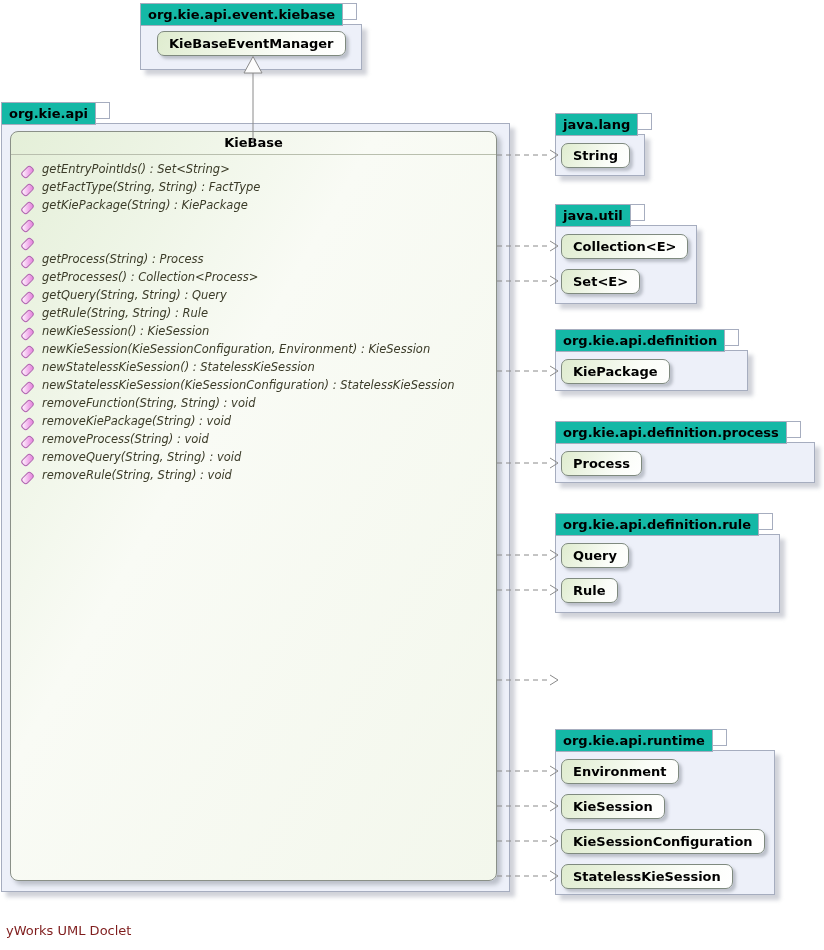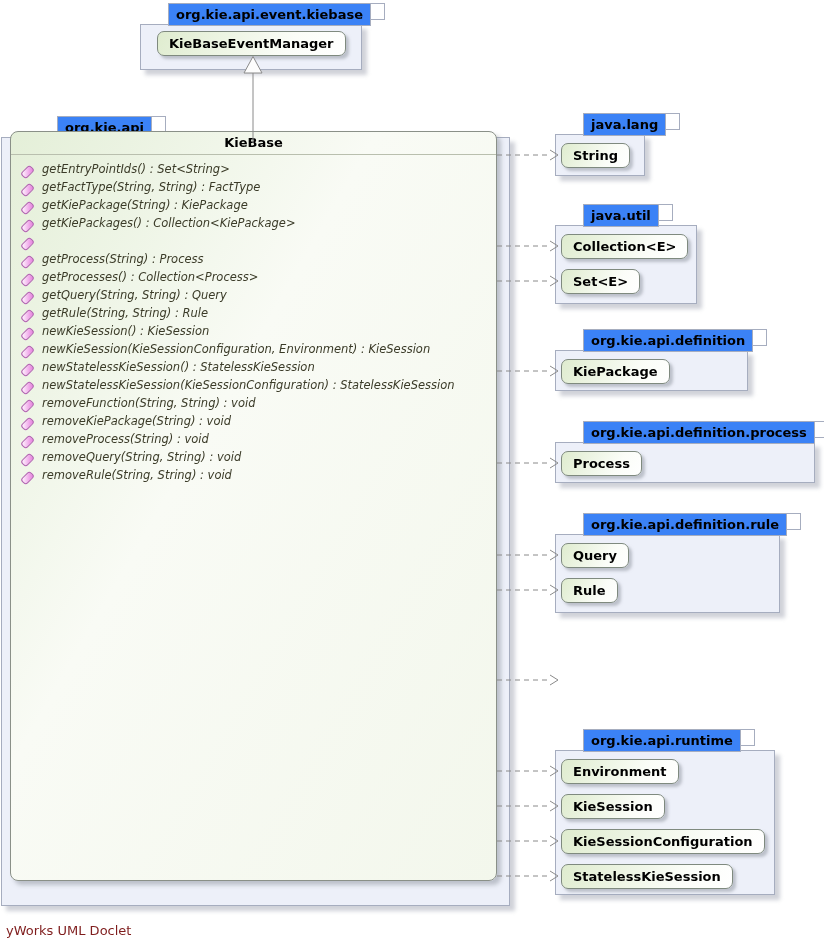--- a/index.html
+++ b/index.html
@@ -5,22 +5,22 @@
   html,body { margin:0; padding:0; background:#ffffff; }
   #canvas {
     position:relative; width:824px; height:950px; overflow:hidden;
     font-family:"DejaVu Sans","Liberation Sans",sans-serif; color:#000;
   }
   
   .pkg { position:absolute; }
   .hdr { display:flex; align-items:flex-start; position:relative; z-index:2; }
   .tab {
     height:21px; line-height:21px; padding:0 7px;
-    background:#3b82f6; border:1px solid #a6adbf;
-    font-size:13px; font-weight:bold; white-space:nowrap;margin-left:28px;
+    background:#14b8a6; border:1px solid #a6adbf;
+    font-size:13px; font-weight:bold; white-space:nowrap;
   }
   .minitab {
     width:13px; height:15px; margin-left:-1px;
     background:#ffffff; border:1px solid #a6adbf;
   }
   .pbody {
     position:absolute; left:0; top:21px; z-index:1;
     background:#edf0f9; border:1px solid #a6adbf;
     box-shadow:5px 5px 4px rgba(150,155,170,0.45);
     padding:8px 0 0 5px; box-sizing:border-box;
@@ -53,21 +53,21 @@
     border:1px solid #b05fb0; border-radius:3px;
     background:linear-gradient(135deg,#fde8fb 15%,#ea8ce2 85%);
     transform:rotate(-45deg);
   }
   .m-label {
     font-size:11.5px; font-style:italic; color:#3b3b28; white-space:nowrap;
   }
   
   #pkg-top  { left:140px; top:3px;   }
   #pkg-top  .pbody { width:222px; height:46px; padding:6px 0 0 16px; }
-  #pkg-main { left:1px;   top:116px;padding-left:28px; }
+  #pkg-main { left:1px;   top:102px; }
   #pkg-main .pbody { width:509px; height:769px; padding:0; }
   #rp1 { left:555px; top:113px; } #rp1 .pbody { width:90px;  height:42px;  }
   #rp2 { left:555px; top:204px; } #rp2 .pbody { width:142px; height:79px;  }
   #rp3 { left:555px; top:329px; } #rp3 .pbody { width:193px; height:41px;  }
   #rp4 { left:555px; top:421px; } #rp4 .pbody { width:260px; height:41px;  }
   #rp5 { left:555px; top:513px; } #rp5 .pbody { width:225px; height:79px;  }
   #rp6 { left:555px; top:638px; } #rp6 .pbody { width:230px; height:41px;  }
   #rp7 { left:555px; top:729px; } #rp7 .pbody { width:220px; height:145px; }
   
   #edges { position:absolute; left:0; top:0; z-index:3; pointer-events:none; }
@@ -114,21 +114,20 @@
       <li class="mrow">
           <span class="m-icon"></span>
           <span class="m-label">getFactType(String, String) : FactType</span>
         </li>
       <li class="mrow">
           <span class="m-icon"></span>
           <span class="m-label">getKiePackage(String) : KiePackage</span>
         </li>
       <li class="mrow">
           <span class="m-icon"></span>
-          <span class="m-label">getKiePackages() : Collection&lt;KiePackage&gt;</span>
         </li>
       <li class="mrow">
           <span class="m-icon"></span>
         </li>
       <li class="mrow">
           <span class="m-icon"></span>
           <span class="m-label">getProcess(String) : Process</span>
         </li>
       <li class="mrow">
           <span class="m-icon"></span>

